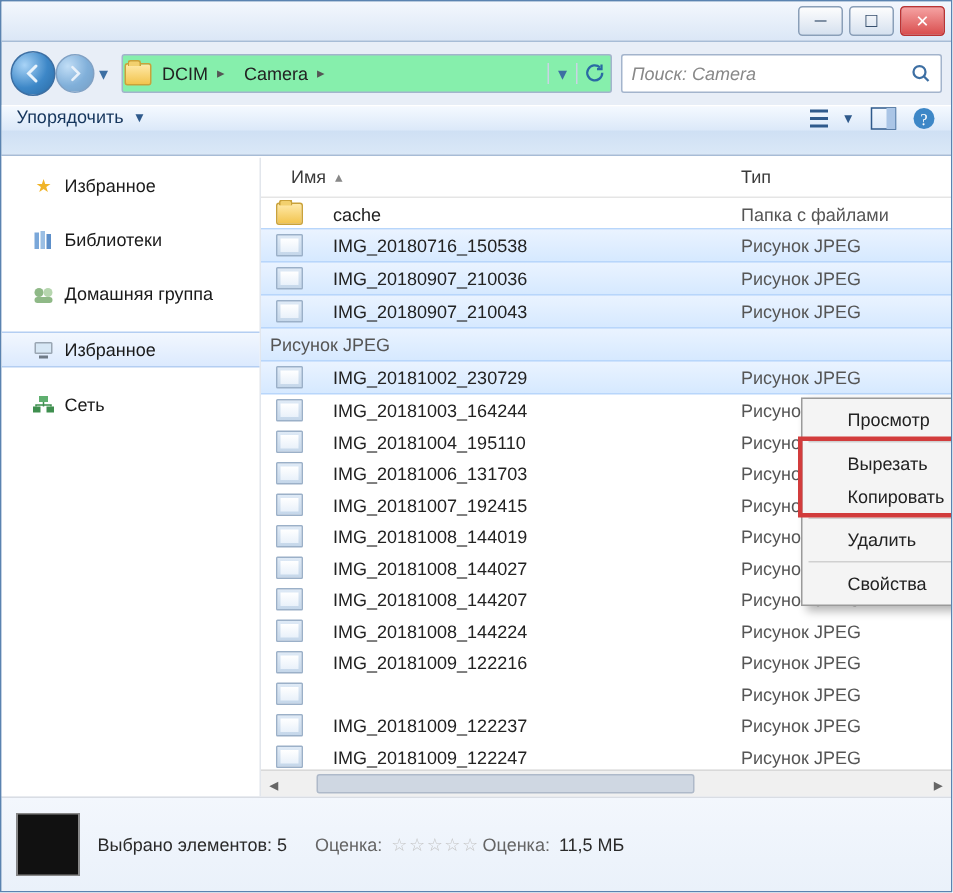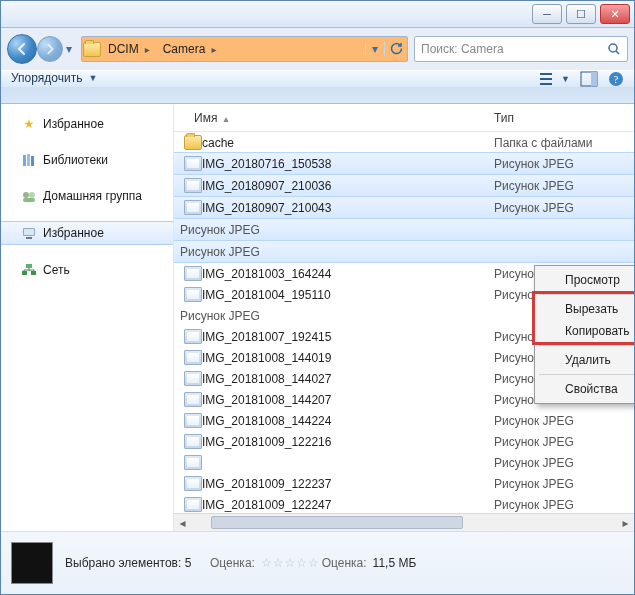--- a/index.html
+++ b/index.html
@@ -8,21 +8,21 @@
   .titlebar{height:26px;background:linear-gradient(#f3f7fd,#dbe7f6);display:flex;justify-content:flex-end;align-items:center;padding:0 4px;border-bottom:1px solid #a7bcd6}
   .winbtns{display:flex;gap:4px}
   .winbtn{width:28px;height:18px;border:1px solid #8a9fb8;border-radius:3px;background:linear-gradient(#fdfdfd,#d6e1ef);display:flex;align-items:center;justify-content:center;font-size:11px;color:#38506e}
   .winbtn.close{background:linear-gradient(#f5a2a2,#d94f4f);color:#fff;border-color:#b33}
   
   .navbar{height:36px;display:flex;align-items:center;padding:3px 6px;gap:6px}
   .navbtns{display:flex;align-items:center;gap:-4px}
   .circ{width:28px;height:28px;border-radius:50%;background:radial-gradient(circle at 30% 30%,#a9d4f7,#3d87c7 55%,#2a6aa3);border:1px solid #3d6fa3;display:flex;align-items:center;justify-content:center;color:#eaf4fc}
   .circ.fwd{width:24px;height:24px;opacity:.6}
   .drop-mini{width:12px;height:28px;display:flex;align-items:center;justify-content:center;color:#3d6fa3}
-  .addrwrap{flex:1;display:flex;align-items:center;height:24px;background:#fdba74;border:1px solid #a3b4cc;border-radius:2px;overflow:hidden}
+  .addrwrap{flex:1;display:flex;align-items:center;height:24px;background:#86efac;border:1px solid #a3b4cc;border-radius:2px;overflow:hidden}
   .addrwrap .ico{width:20px;display:flex;align-items:center;justify-content:center}
   .crumb{display:flex;align-items:center;height:100%;padding:0 6px;color:#222;border-right:1px solid transparent}
   .crumb .tri{margin-left:6px;color:#555;font-size:10px}
   .addr-spacer{flex:1}
   .addr-drop{width:18px;border-left:1px solid #c9d4e4;display:flex;align-items:center;justify-content:center;color:#3d6fa3}
   .refresh{width:22px;border-left:1px solid #c9d4e4;display:flex;align-items:center;justify-content:center;color:#2a6aa3}
   .searchwrap{width:200px;height:24px;background:#fff;border:1px solid #a3b4cc;border-radius:2px;display:flex;align-items:center;padding:0 6px;color:#888}
   .searchwrap .sicon{margin-left:auto;color:#3d6fa3}
   
   .toolbar{height:32px;background:linear-gradient(#f4f9ff,#dce9f9 48%,#cfe0f4 52%,#dae8f7);border-top:1px solid #fff;border-bottom:1px solid #a7bcd6;display:flex;align-items:flex-start;padding:0 10px}
@@ -42,21 +42,21 @@
   .ico-home{color:#8fb987}
   .ico-comp{color:#6f7a87}
   .ico-net{color:#3f8f4f}
   
   .content{flex:1;display:flex;flex-direction:column;overflow:hidden;position:relative}
   .cols{height:26px;display:flex;align-items:center;border-bottom:1px solid #e5e5e5;color:#3a3a3a}
   .col-name{flex:1;padding-left:20px;display:flex;align-items:center;gap:6px}
   .col-type{width:140px;padding-left:6px}
   .filelist{flex:1;overflow:hidden;position:relative}
   .row{height:21px;display:flex;align-items:center;font-size:12px;color:#222}
-  .row .cname{flex:1;display:flex;align-items:center;gap:0;padding-left:10px}
+  .row .cname{flex:1;display:flex;align-items:center;gap:20px;padding-left:10px}
   .row .ctype{width:140px;padding-left:6px;color:#555}
   .row.sel{background:linear-gradient(#eaf3ff,#d6e9ff);border-top:1px solid #b8d6fb;border-bottom:1px solid #b8d6fb;margin-top:-1px}
   .ficon{width:16px;height:13px;border:1px solid #9bb0c8;background:linear-gradient(#dfeaf6,#c5d7ea);position:relative;border-radius:1px}
   .ficon::after{content:"";position:absolute;inset:2px;background:linear-gradient(#fff,#e9f1fa)}
   .foldericon{width:16px;height:13px;background:linear-gradient(#ffe9a8,#f2c44e);border:1px solid #caa23a;border-radius:2px;position:relative}
   .foldericon::before{content:"";position:absolute;top:-3px;left:1px;width:7px;height:3px;background:#f2d06e;border:1px solid #caa23a;border-bottom:none;border-radius:2px 2px 0 0}
   
   .hscroll{height:17px;border-top:1px solid #d9d9d9;background:#f0f0f0;display:flex;align-items:center}
   .hscroll .thumb{margin-left:20px;width:250px;height:11px;background:#cfd7e2;border:1px solid #aeb9c9;border-radius:2px}
   .hscroll .arrow{width:17px;height:17px;display:flex;align-items:center;justify-content:center;color:#666}
@@ -116,21 +116,21 @@
       <div class="addr-spacer"></div>
       <div class="addr-drop">▾</div>
       <div class="refresh">
         <svg width="14" height="14" viewBox="0 0 14 14">
             <path d="M11 3a5 5 0 1 0 1.5 3.5" stroke="#2a6aa3" stroke-width="1.5" fill="none"></path>
             <path d="M12 1v3H9" stroke="#2a6aa3" stroke-width="1.5" fill="none"></path>
           </svg>
       </div>
     </div>
     <div class="searchwrap">
-      <span style="">Поиск: Camera</span>
+      <span style="font-style:italic">Поиск: Camera</span>
       <span class="sicon">
         <svg width="14" height="14" viewBox="0 0 14 14">
             <circle cx="6" cy="6" r="4" stroke="#3d6fa3" stroke-width="1.5" fill="none"></circle>
             <path d="M9 9l3 3" stroke="#3d6fa3" stroke-width="1.5"></path>
           </svg>
       </span>
     </div>
   </div>
 
   <div class="toolbar">
@@ -258,37 +258,45 @@
             <div class="cname">
               <div class="ficon"></div>
               <span>IMG_20180907_210043</span>
             </div>
             <div class="ctype">Рисунок JPEG</div>
           </div>
           <div class="row sel">
             <div class="ctype">Рисунок JPEG</div>
           </div>
           <div class="row sel">
+            <div class="cname">
+              <div class="ficon"></div>
+              <span>IMG_20181002_230729</span>
+            </div>
             <div class="ctype">Рисунок JPEG</div>
           </div>
           <div class="row">
             <div class="cname">
               <div class="ficon"></div>
               <span>IMG_20181003_164244</span>
             </div>
             <div class="ctype">Рисунок JPEG</div>
           </div>
           <div class="row">
             <div class="cname">
               <div class="ficon"></div>
               <span>IMG_20181004_195110</span>
             </div>
             <div class="ctype">Рисунок JPEG</div>
           </div>
           <div class="row">
+            <div class="cname">
+              <div class="ficon"></div>
+              <span>IMG_20181006_131703</span>
+            </div>
             <div class="ctype">Рисунок JPEG</div>
           </div>
           <div class="row">
             <div class="cname">
               <div class="ficon"></div>
               <span>IMG_20181007_192415</span>
             </div>
             <div class="ctype">Рисунок JPEG</div>
           </div>
           <div class="row">

